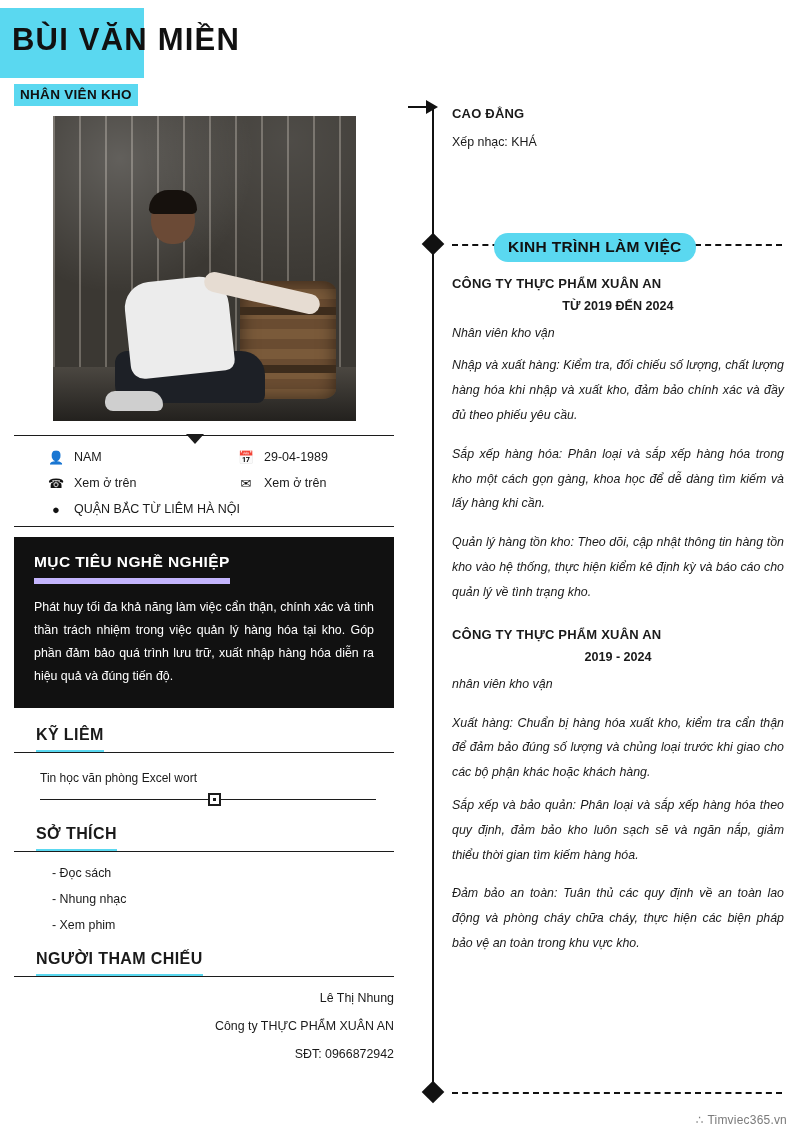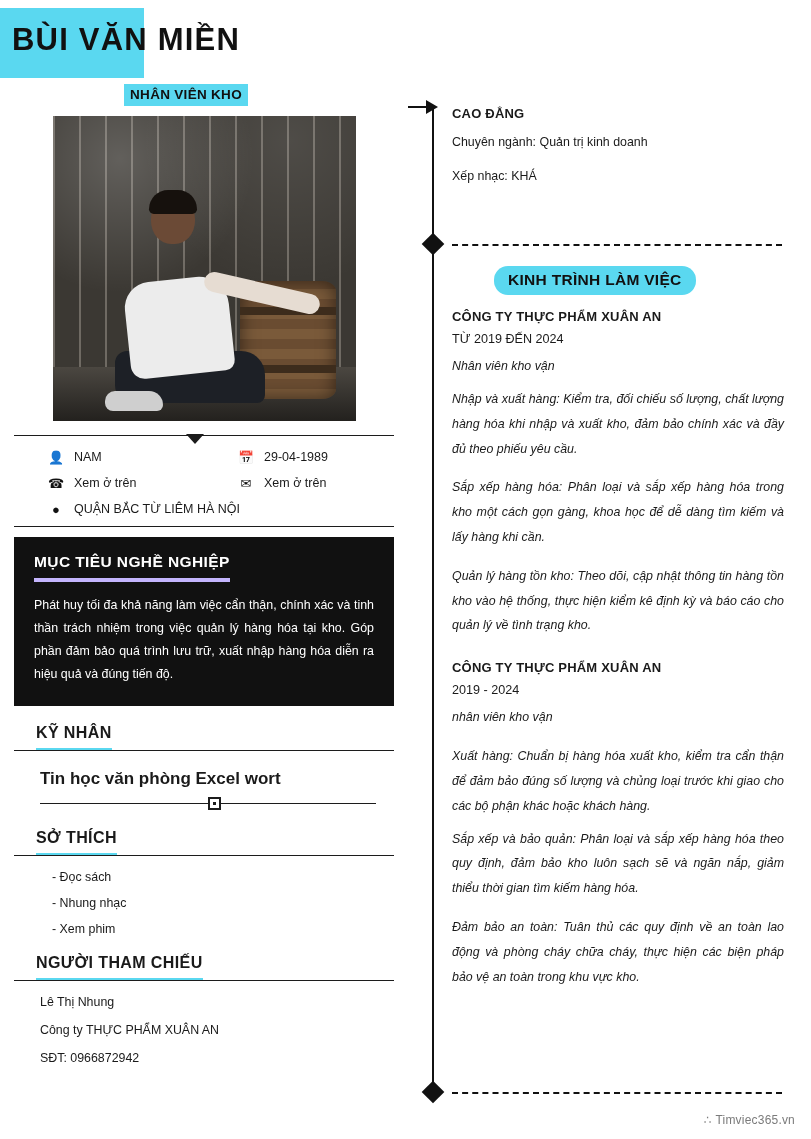--- a/index.html
+++ b/index.html
@@ -39,21 +39,21 @@
   }
 
   
   .left-col {
     position: absolute;
     left: 14px;
     top: 84px;
     width: 380px;
   }
   .job-title-wrap {
-    text-align: center;
+    text-align: left;
     padding-right: 36px;
     height: 26px;
   }
   .job-title {
     display: inline-block;
     background: #5ad8f0;
     color: #111;
     font-size: 13.5px;
     font-weight: bold;
     padding: 3px 6px 4px 6px;
@@ -172,21 +172,21 @@
     margin-top: 10px;
     background: #111;
     color: #fff;
     padding: 16px 20px 20px 20px;
   }
   .obj-title {
     font-size: 15.5px;
     font-weight: bold;
     letter-spacing: .4px;
     padding-bottom: 7px;
-    border-bottom: 4px solid #c4b5fd;
+    border-bottom: 6px solid #c4b5fd;
     display: inline-block;
   }
   .obj-text {
     margin-top: 12px;
     font-size: 12.4px;
     line-height: 1.85;
     text-align: justify;
   }
 
   
@@ -197,37 +197,37 @@
   .sec-title {
     font-size: 16px;
     font-weight: bold;
     letter-spacing: .4px;
     display: inline-block;
     padding-bottom: 6px;
     border-bottom: 2.5px solid #5ad8f0;
   }
   .sec-line { border:0; border-top: 1.6px solid #1c1c1c; margin: 0 0 0 0; }
 
-  .skill-row { padding: 18px 0 0 26px; font-size: 17px; font-weight: bold; }
+  .skill-row { padding: 18px 0 0 26px; font-size: 12px; }
   .skill-bar-wrap { position: relative; margin: 8px 18px 0 26px; height: 14px; }
   .skill-bar { position: absolute; left: 0; right: 0; top: 6px; height: 1.6px; background: #1c1c1c; }
   .skill-knob {
     position: absolute; top: 0; left: 146px;
     width: 13px; height: 13px;
     border: 2px solid #1c1c1c; background: #fff;
   }
   .skill-knob::after {
     content:""; position:absolute; left:3px; top:3px; right:3px; bottom:3px; background:#1c1c1c;
   }
 
   .bullets { padding: 14px 0 0 26px; }
   .bullets li { list-style: none; font-size: 12.4px; margin: 0 0 12px 12px; }
   .bullets { margin: 0; }
 
-  .ref-lines { padding: 14px 0 0 26px; }
+  .ref-lines { padding: 14px 0 0 26px; text-align: right; }
   .ref-lines div { font-size: 12.4px; margin-bottom: 14px; }
 
   
   .timeline { position: absolute; left: 426px; top: 96px; height: 1012px; width: 14px; }
   .tl-line { position: absolute; left: 6px; top: 12px; bottom: 12px; width: 2px; background: #111; }
   .tl-arrow {
     position: absolute; left: 0; top: 4px; width: 0; height: 0;
     border-top: 7px solid transparent; border-bottom: 7px solid transparent;
     border-left: 12px solid #111;
   }
@@ -254,26 +254,26 @@
     letter-spacing: .3px;
     padding: 5px 14px 6px 14px;
     border-radius: 14px;
     margin-left: 38px;
   }
   .r-head.exp { margin-left: 42px; }
   .r-sub {
     font-size: 13px; font-weight: bold; margin-top: 14px; letter-spacing: .2px;
   }
   .r-line { font-size: 12.4px; line-height: 1.9; margin-top: 10px; }
-  .r-date { font-size: 12.6px; font-weight: normal; text-align: left; margin-top: 8px; }
+  .r-date { font-size: 12.6px; font-weight: bold; text-align: center; margin-top: 8px; }
   .r-para { font-size: 12.4px; line-height: 2.0; text-align: justify; margin-top: 14px; font-style: italic; }
   .r-para.tight { margin-top: 8px; }
 
   .footer {
-    position: absolute; right: 16px; bottom: 12px;
+    position: absolute; right: 24px; bottom: 12px;
     font-size: 12px; color: #7b7b7b; letter-spacing: .2px;
   }
   .footer .mark { margin-right: 4px; }
 </style>
 </head>
 <body>
 
 <div class="header">
   <div class="name-highlight"></div>
   <div class="name-text">BÙI VĂN MIỀN</div>
@@ -324,21 +324,21 @@
     </div>
     <hr class="hr-dark">
   </div>
 
   <div class="obj-box">
     <div class="obj-title">MỤC TIÊU NGHỀ NGHIỆP</div>
     <div class="obj-text">Phát huy tối đa khả năng làm việc cẩn thận, chính xác và tinh thần trách nhiệm trong việc quản lý hàng hóa tại kho. Góp phần đảm bảo quá trình lưu trữ, xuất nhập hàng hóa diễn ra hiệu quả và đúng tiến độ.</div>
   </div>
 
   <div class="sec">
-    <div class="sec-title">KỸ NHÂN</div>
+    <div class="sec-title">KỸ LIÊM</div>
   </div>
   <hr class="sec-line">
   <div class="skill-row">Tin học văn phòng Excel wort</div>
   <div class="skill-bar-wrap">
     <div class="skill-bar"></div>
     <div class="skill-knob" style="left: 167.96px;"></div>
   </div>
 
   <div class="sec">
     <div class="sec-title">SỞ THÍCH</div>
@@ -367,21 +367,20 @@
   <div class="tl-arrow"></div>
   <div class="tl-dia d1"></div>
   <div class="tl-dia d2"></div>
 </div>
 <div class="dash d1"></div>
 <div class="dash d2"></div>
 
 <div class="right-col">
 
   <div class="r-sub">CAO ĐẲNG</div>
-  <div class="r-line">Chuyên ngành: Quản trị kinh doanh</div>
   <div class="r-line">Xếp nhạc: KHÁ</div>
 
   <div style="height:78px"></div>
 
   <div class="r-head exp">KINH TRÌNH LÀM VIỆC</div>
 
   <div>
     <div class="r-sub">CÔNG TY THỰC PHẨM XUÂN AN</div>
     <div class="r-date">TỪ 2019 ĐẾN 2024</div>
     <div class="r-para tight">Nhân viên kho vận</div>

